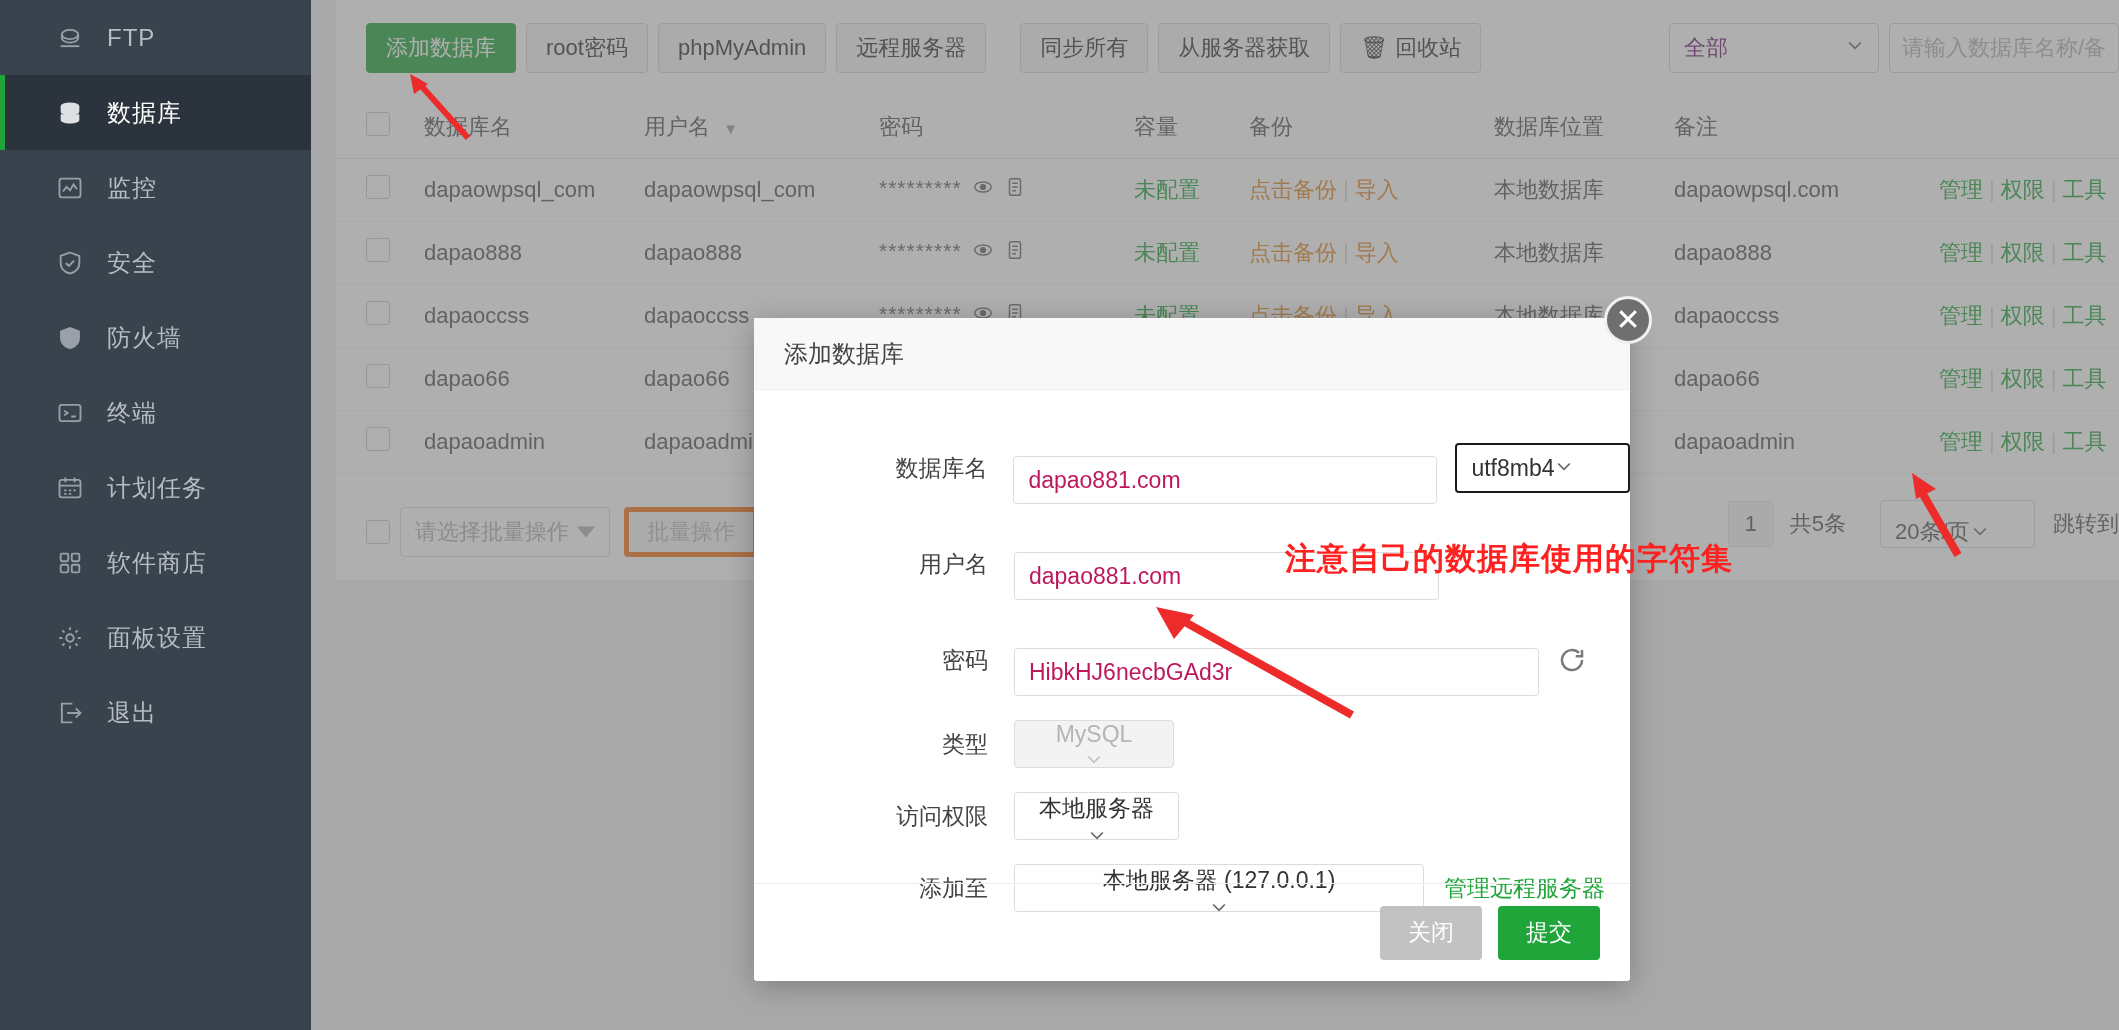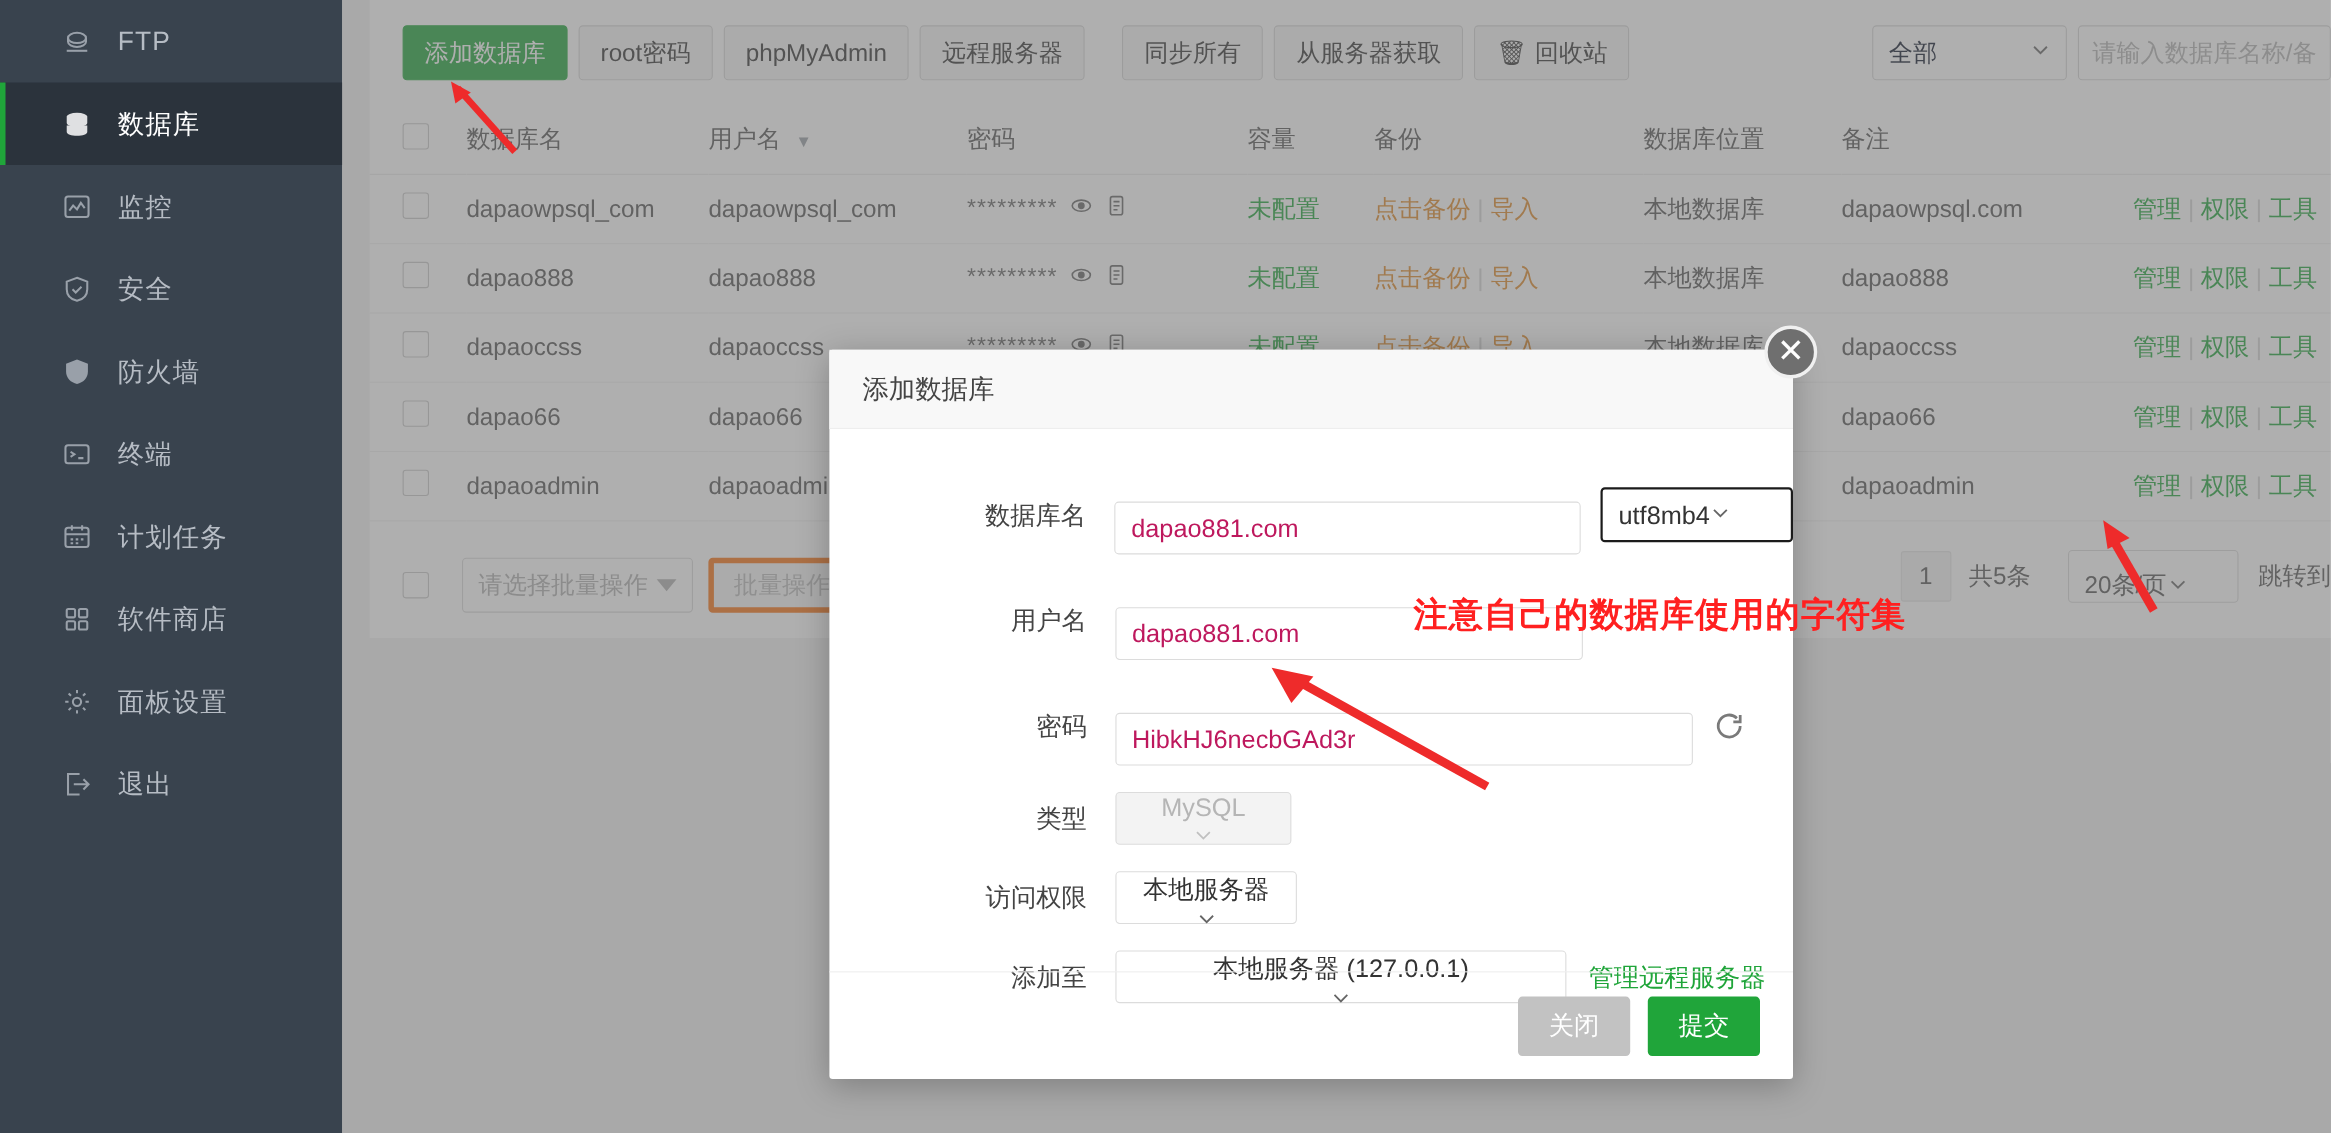--- a/index.html
+++ b/index.html
@@ -56,23 +56,23 @@
   .btn + .btn { margin-left: 10px; }
   .btn.primary { background: #20a53a; border-color:#20a53a; color:#fff; font-weight:400; }
   .btn-gap { margin-left: 34px !important; }
   .trash-glyph { font-size: 22px; margin-right: 7px; }
 
   .toolbar-right {
     position: absolute; right: 0; top: 0; height: 96px;
     display: flex; align-items: center;
   }
   .select-box {
-    position: relative; height: 50px; width: 177px;
+    position: relative; height: 50px; width: 210px;
     border: 1px solid #d6d6d6; border-radius: 4px; background: #fff;
-    display: flex; align-items: center; padding: 0 14px; font-size: 22px; color:#0f172a;
+    display: flex; align-items: center; padding: 0 14px; font-size: 22px; color:#701a75;
     cursor: pointer;
   }
   .select-box .chev { position: absolute; right: 13px; top: 50%;
     transform: translateY(-50%); }
   .chev svg { width: 20px; height: 20px; stroke:#666; stroke-width:2; fill:none; }
   .search-input {
     height: 50px; width: 230px; margin-left: 10px;
     border: 1px solid #d6d6d6; border-radius: 4px; background: #fff;
     padding: 0 12px; font-size: 22px; color: #333;
     font-family: "Liberation Sans", sans-serif;
@@ -102,21 +102,21 @@
   .orange { color: #e08b2a; }
   .sep { color: #d6d6d6; margin: 0 6px; }
   .act { color:#20a53a; cursor:pointer; }
 
   
   #bottombar {
     display: flex; align-items: center; padding: 26px 0 0 30px; position: relative;
     height: 90px;
   }
   .sel-batch {
-    position: relative; height: 50px; width: 210px; margin-left: 30px;
+    position: relative; height: 50px; width: 210px; margin-left: 10px;
     border:1px solid #d9d9d9; border-radius:4px; background:#fff;
     display:flex; align-items:center; padding:0 14px; font-size:22px; color:#b1b1b1;
     cursor:pointer;
   }
   .sel-batch .caret { position:absolute; right:14px; top:50%; transform:translateY(-50%);
     width:0;height:0;border-left:9px solid transparent;border-right:9px solid transparent;
     border-top:11px solid #b1b1b1; }
   .btn-batch { margin-left:14px; height:50px; padding:0 18px; font-size:22px;
     border:5px solid #f97316; background:#f7f7f7; color:#bbb; border-radius:4px;
     display:flex; align-items:center; cursor:pointer; }

